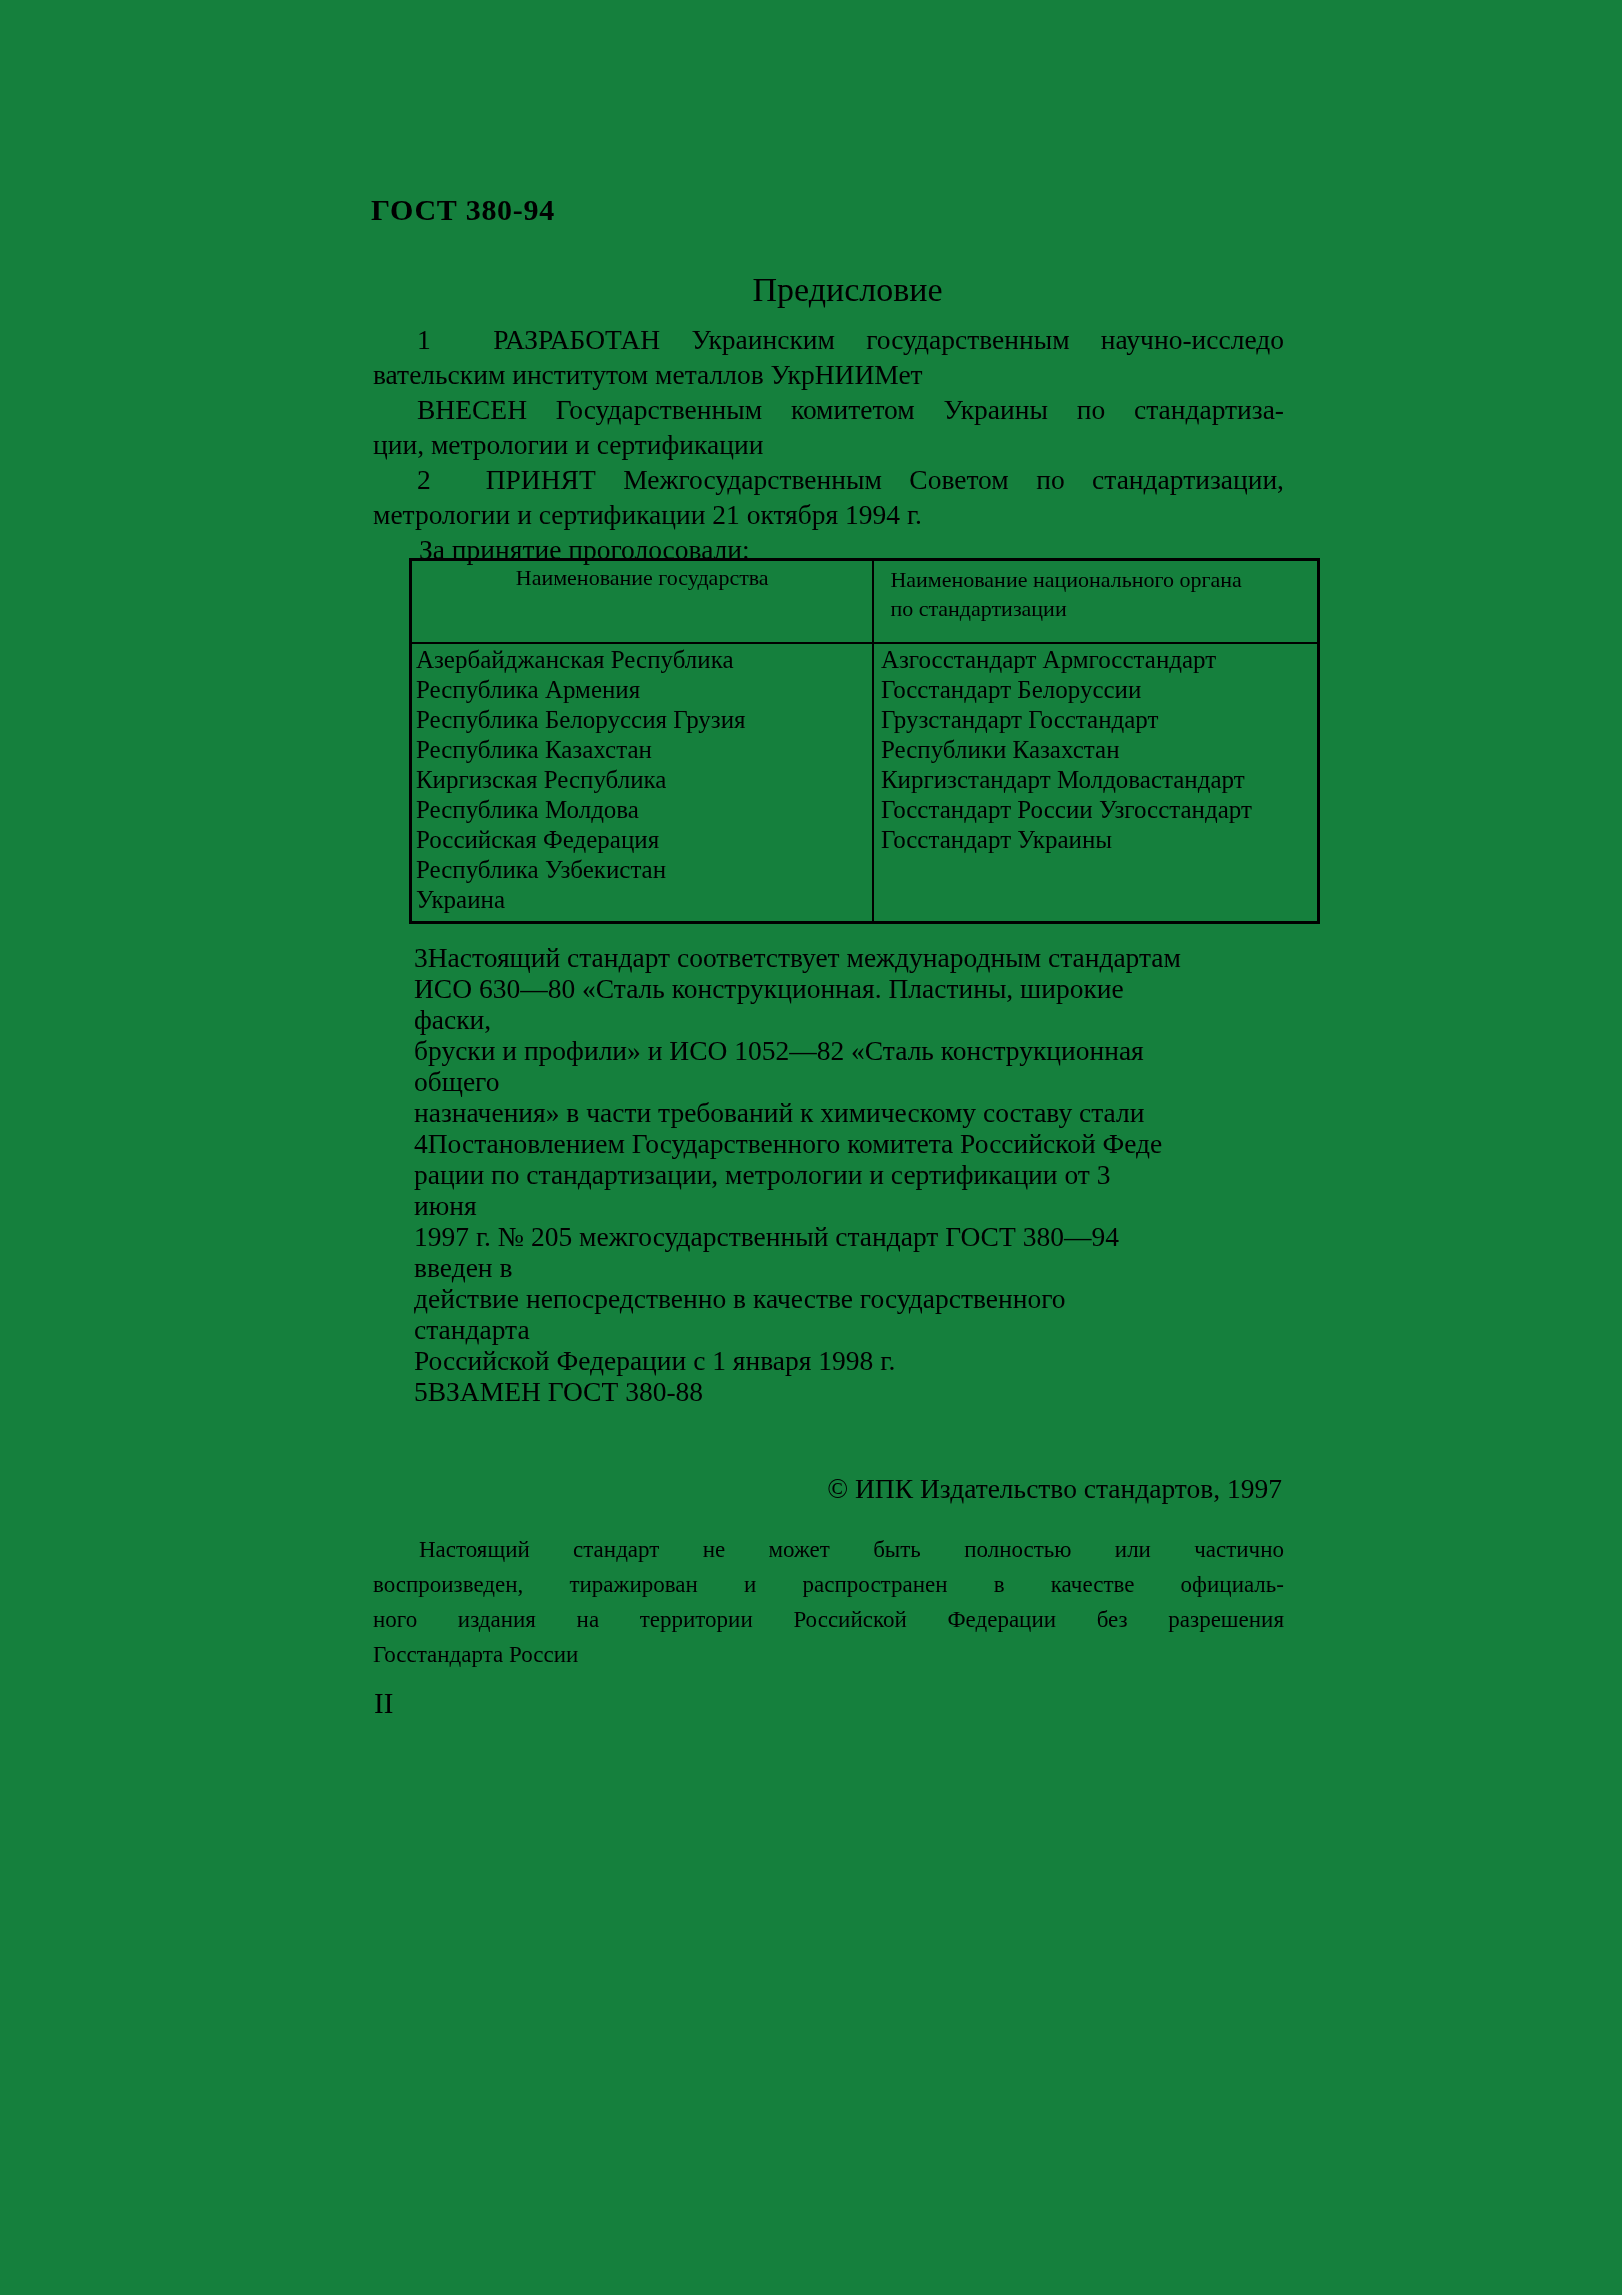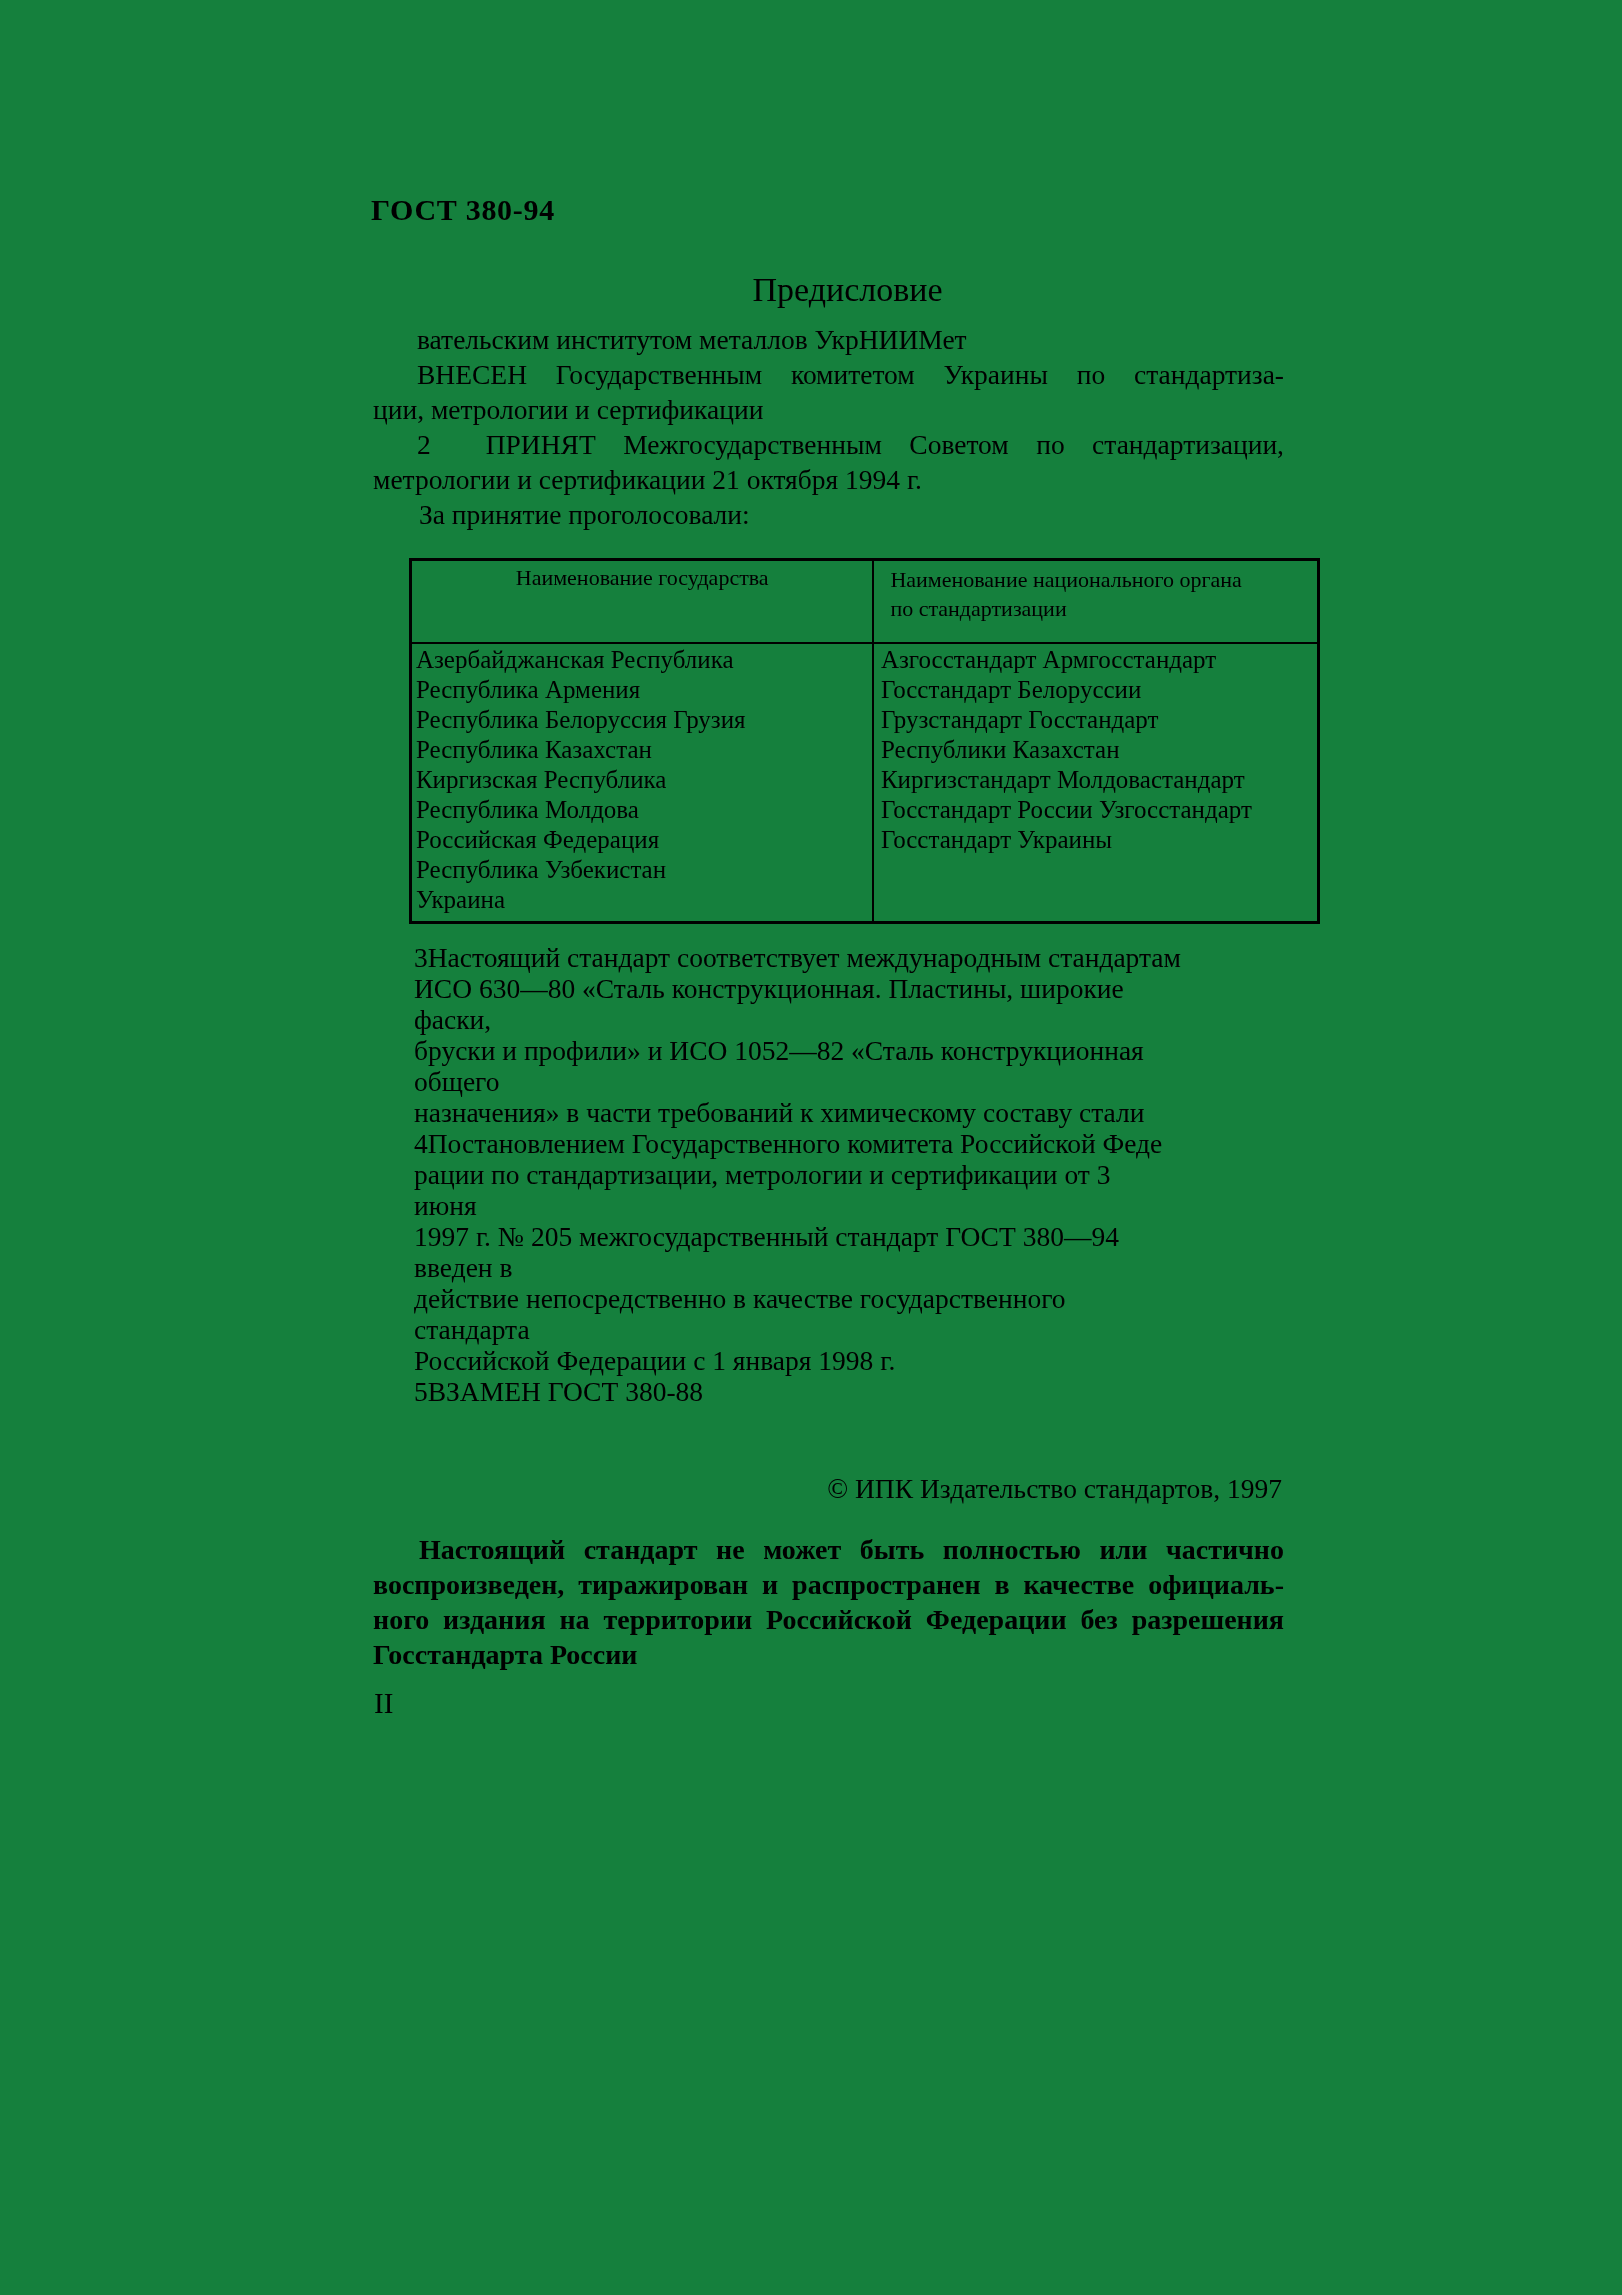--- a/index.html
+++ b/index.html
@@ -101,22 +101,21 @@
     top: 1473px;
     width: 909px;
     font-size: 27.5px;
     text-align: right;
   }
   .legal {
     position: absolute;
     left: 373px;
     top: 1532px;
     width: 911px;
-    font-size: 28px;
-    font-weight: bold;
+    font-size: 23px;
   }
   .legal .line { line-height: 35px; }
   .legal .line:first-child { text-indent: 46px; }
 
   .page-num {
     position: absolute;
     left: 374px;
     top: 1686px;
     font-size: 29px;
     line-height: 1.2;
@@ -126,20 +125,21 @@
 <body>
 
 <div class="page">
 
   <div class="gost-code">ГОСТ 380-94</div>
 
   <div class="doc-title">Предисловие</div>
 
   <div class="intro">
     <div class="para justify-lines">
+        <div class="line">1&nbsp; РАЗРАБОТАН Украинским государственным научно-исследо</div>
         <div class="line">вательским институтом металлов УкрНИИМет</div>
       </div>
     <div class="para justify-lines">
         <div class="line">ВНЕСЕН Государственным комитетом Украины по стандартиза-</div>
         <div class="line">ции, метрологии и сертификации</div>
       </div>
     <div class="para justify-lines">
         <div class="line">2&nbsp; ПРИНЯТ Межгосударственным Советом по стандартизации,</div>
         <div class="line">метрологии и сертификации 21 октября 1994 г.</div>
       </div>

